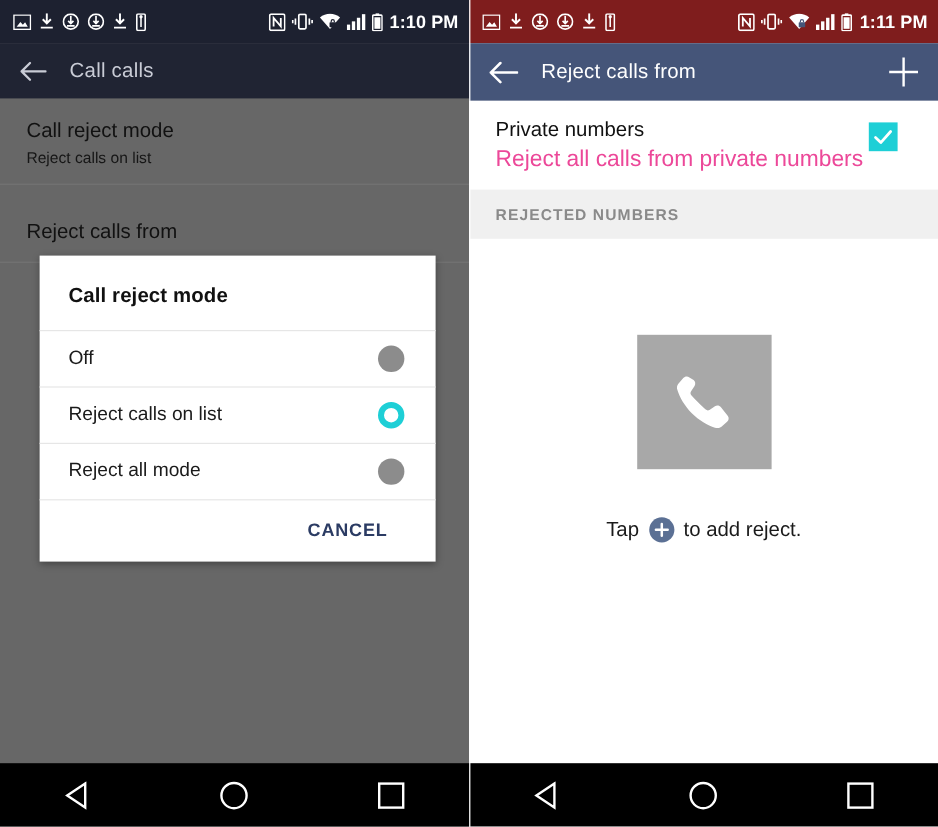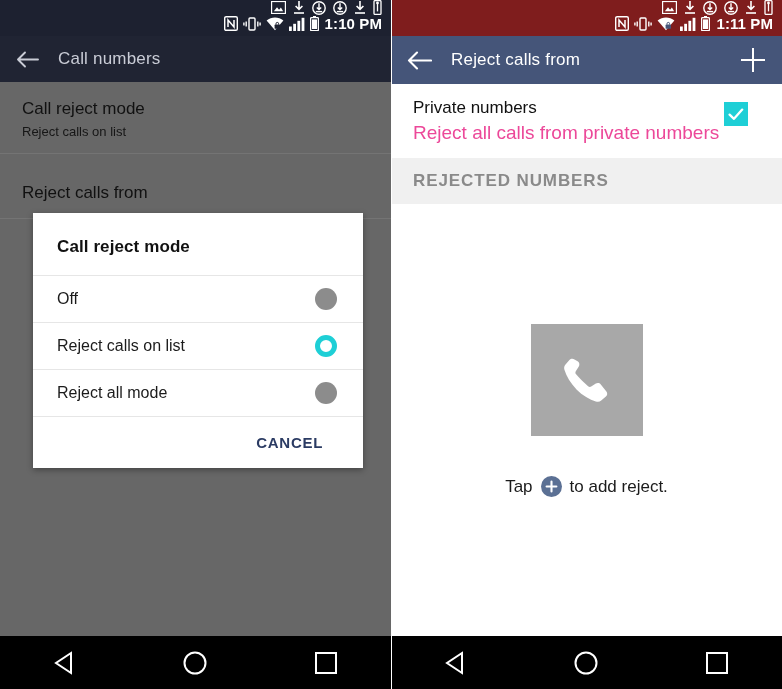--- a/index.html
+++ b/index.html
@@ -9,22 +9,22 @@
     font-family: "Liberation Sans", sans-serif;
     overflow: hidden;
   }
   .screens { display: flex; width: 782px; height: 689px; }
   .phone { position: relative; width: 391px; height: 689px; overflow: hidden; }
   .phone.left  { background: #676767; }
   .phone.right { background: #ffffff; }
 
   
   .statusbar {
-    height: 36px; display: flex; align-items: flex-end;
-    padding: 0 9px 0 11px; color: #ffffff; flex-direction: column;
+    height: 36px; display: flex; align-items: center;
+    padding: 0 9px 0 11px; color: #ffffff;
   }
   .statusbar.dark  { background: #1d2130; }
   .statusbar.blue  { background: #7f1d1d; }
   .sb-left  { display: flex; align-items: center; gap: 7px; }
   .sb-right { display: flex; align-items: center; gap: 5px; margin-left: auto; }
   .sb-icon { display: inline-flex; align-items: center; justify-content: center; }
   .sb-time { font-size: 15px; font-weight: 700; letter-spacing: .1px; margin-left: 1px; }
 
   
   .appbar {
@@ -80,26 +80,26 @@
     display: flex; align-items: flex-start; justify-content: space-between;
     padding: 14px 34px 14px 22px; background: #ffffff;
   }
   .priv-row .t1 { font-size: 17px; color: #111111; }
   .priv-row .t2 { font-size: 19px; color: #ec4899; margin-top: 4px; }
   .checkbox {
     width: 24px; height: 24px; background: #1ecfd6; flex: none; margin-top: 4px;
     display: flex; align-items: center; justify-content: center;
   }
   .section-head {
-    background: #f0f0f0; padding: 13px 22px; font-size: 17px;
+    background: #f0f0f0; padding: 13px 22px; font-size: 13px;
     color: #8a8a8a; font-weight: 700; letter-spacing: .9px;
   }
   .empty {
     display: flex; flex-direction: column; align-items: center;
-    padding-top: 120px;
+    padding-top: 80px;
   }
   .empty-tile {
     width: 112px; height: 112px; background: #a8a8a8;
     display: flex; align-items: center; justify-content: center;
   }
   .empty-text {
     margin-top: 40px; font-size: 17px; color: #1b1b1b;
     display: flex; align-items: center; gap: 8px;
   }
   .plus-badge {
@@ -202,21 +202,21 @@
         <span class="sb-time">1:10 PM</span>
       </div>
     </div>
 
     <div class="appbar dark">
       <span class="sb-icon">
         <svg width="23" height="17" viewBox="0 0 23 17">
             <path d="M22 8.5H2M9 1.5L2 8.5l7 7" stroke="#c9ccd6" stroke-width="1.9" fill="none" stroke-linecap="round" stroke-linejoin="round"></path>
           </svg>
       </span>
-      <span class="title">Call numbers</span>
+      <span class="title">Call calls</span>
     </div>
 
     <div class="settings-list">
       <div class="set-row">
         <div class="t1">Call reject mode</div>
         <div class="t2">Reject calls on list</div>
       </div>
       <div class="set-div"></div>
       <div class="set-gap"></div>
       <div class="set-row">

